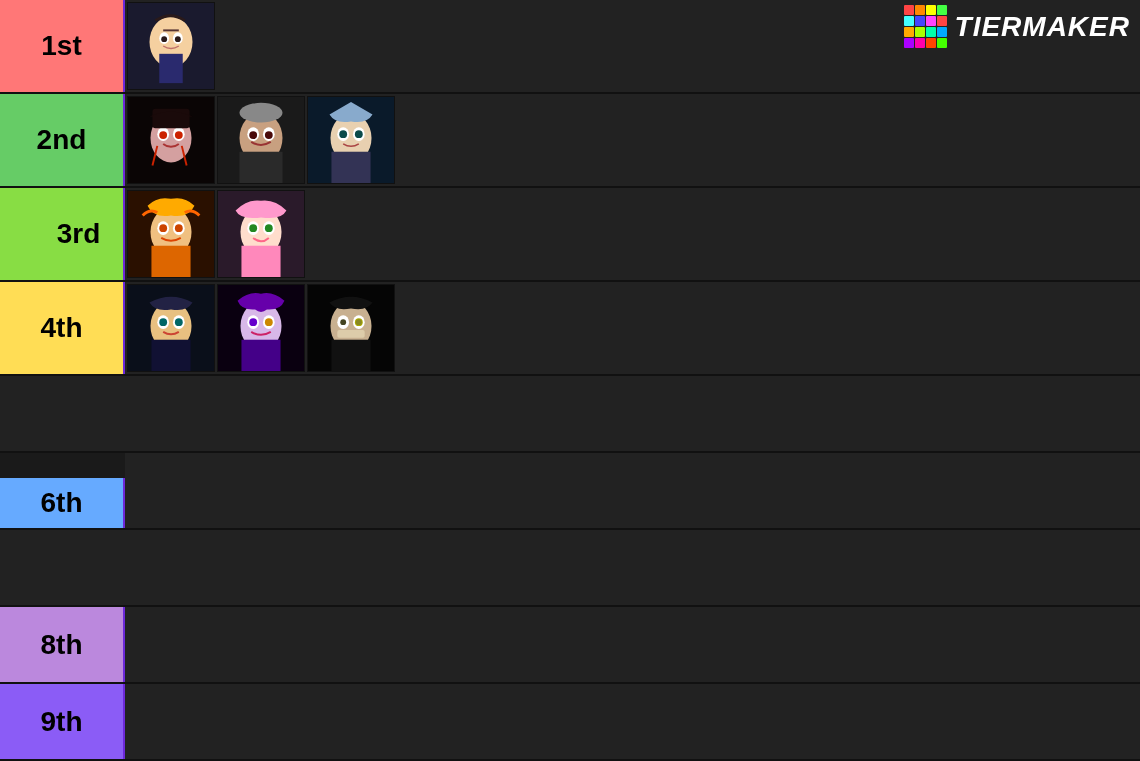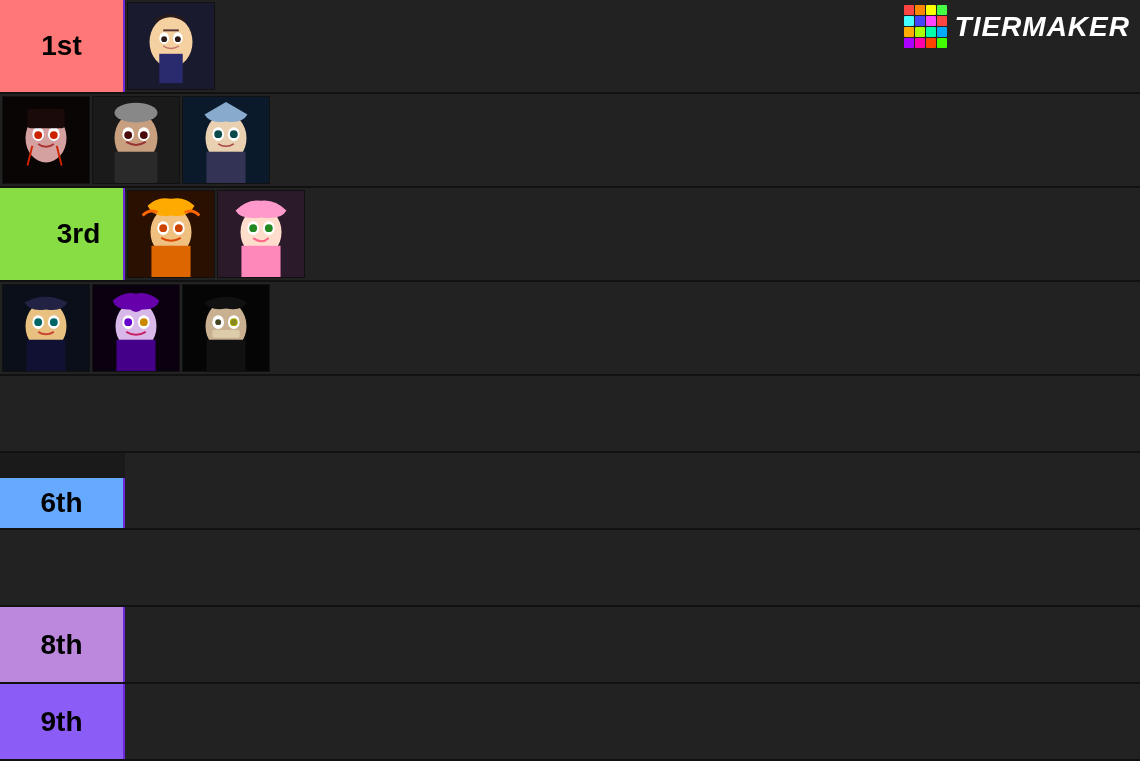--- a/index.html
+++ b/index.html
@@ -180,20 +180,21 @@
       <circle cx="37" cy="37" r="3" fill="#2a1a1a"></circle>
       <circle cx="51" cy="37" r="3" fill="#2a1a1a"></circle>
       <path d="M36 44 Q44 49 52 44" stroke="#c0706a" stroke-width="1.5" fill="none"></path>
       <path d="M28 18 Q44 8 58 18" stroke="#2a1a1a" stroke-width="3" fill="none"></path>
       <line x1="36" y1="28" x2="52" y2="28" stroke="#553333" stroke-width="2"></line>
     </svg>
         </div>
       </div>
     </div>
     <div class="tier-row row-2nd">
+      <div class="tier-label" style="background: rgb(102, 204, 102);">2nd</div>
       <div class="tier-content">
         <div class="char-img char-kokushibo" title="Kokushibo">
           <svg viewBox="0 0 88 88" xmlns="http://www.w3.org/2000/svg">
       <rect width="88" height="88" fill="#0a0505"></rect>
       <ellipse cx="44" cy="42" rx="21" ry="25" fill="#d4a0a0"></ellipse>
       <ellipse cx="36" cy="38" rx="6" ry="7" fill="white"></ellipse>
       <ellipse cx="52" cy="38" rx="6" ry="7" fill="white"></ellipse>
       <circle cx="36" cy="39" r="4" fill="#cc2200"></circle>
       <circle cx="52" cy="39" r="4" fill="#cc2200"></circle>
       <path d="M36 48 Q44 54 52 48" stroke="#aa3333" stroke-width="2" fill="none"></path>
@@ -258,20 +259,21 @@
       <circle cx="36" cy="38" r="4" fill="#228822"></circle>
       <circle cx="52" cy="38" r="4" fill="#228822"></circle>
       <path d="M36 48 Q44 55 52 48" stroke="#ff6688" stroke-width="2" fill="none"></path>
       <rect x="24" y="56" width="40" height="32" fill="#ff88bb"></rect>
       <path d="M18 20 Q30 8 44 10 Q58 8 70 20 Q65 30 44 27 Q23 30 18 20Z" fill="#ff99cc"></path>
     </svg>
         </div>
       </div>
     </div>
     <div class="tier-row row-4th">
+      <div class="tier-label" style="background: rgb(255, 221, 85);">4th</div>
       <div class="tier-content">
         <div class="char-img char-tanjiro" title="Tanjiro">
           <svg viewBox="0 0 88 88" xmlns="http://www.w3.org/2000/svg">
       <rect width="88" height="88" fill="#0a0f1a"></rect>
       <ellipse cx="44" cy="42" rx="21" ry="25" fill="#e8c080"></ellipse>
       <ellipse cx="36" cy="38" rx="6" ry="7" fill="white"></ellipse>
       <ellipse cx="52" cy="38" rx="6" ry="7" fill="white"></ellipse>
       <circle cx="36" cy="38" r="4" fill="#006666"></circle>
       <circle cx="52" cy="38" r="4" fill="#006666"></circle>
       <path d="M36 48 Q44 53 52 48" stroke="#cc4433" stroke-width="2" fill="none"></path>

